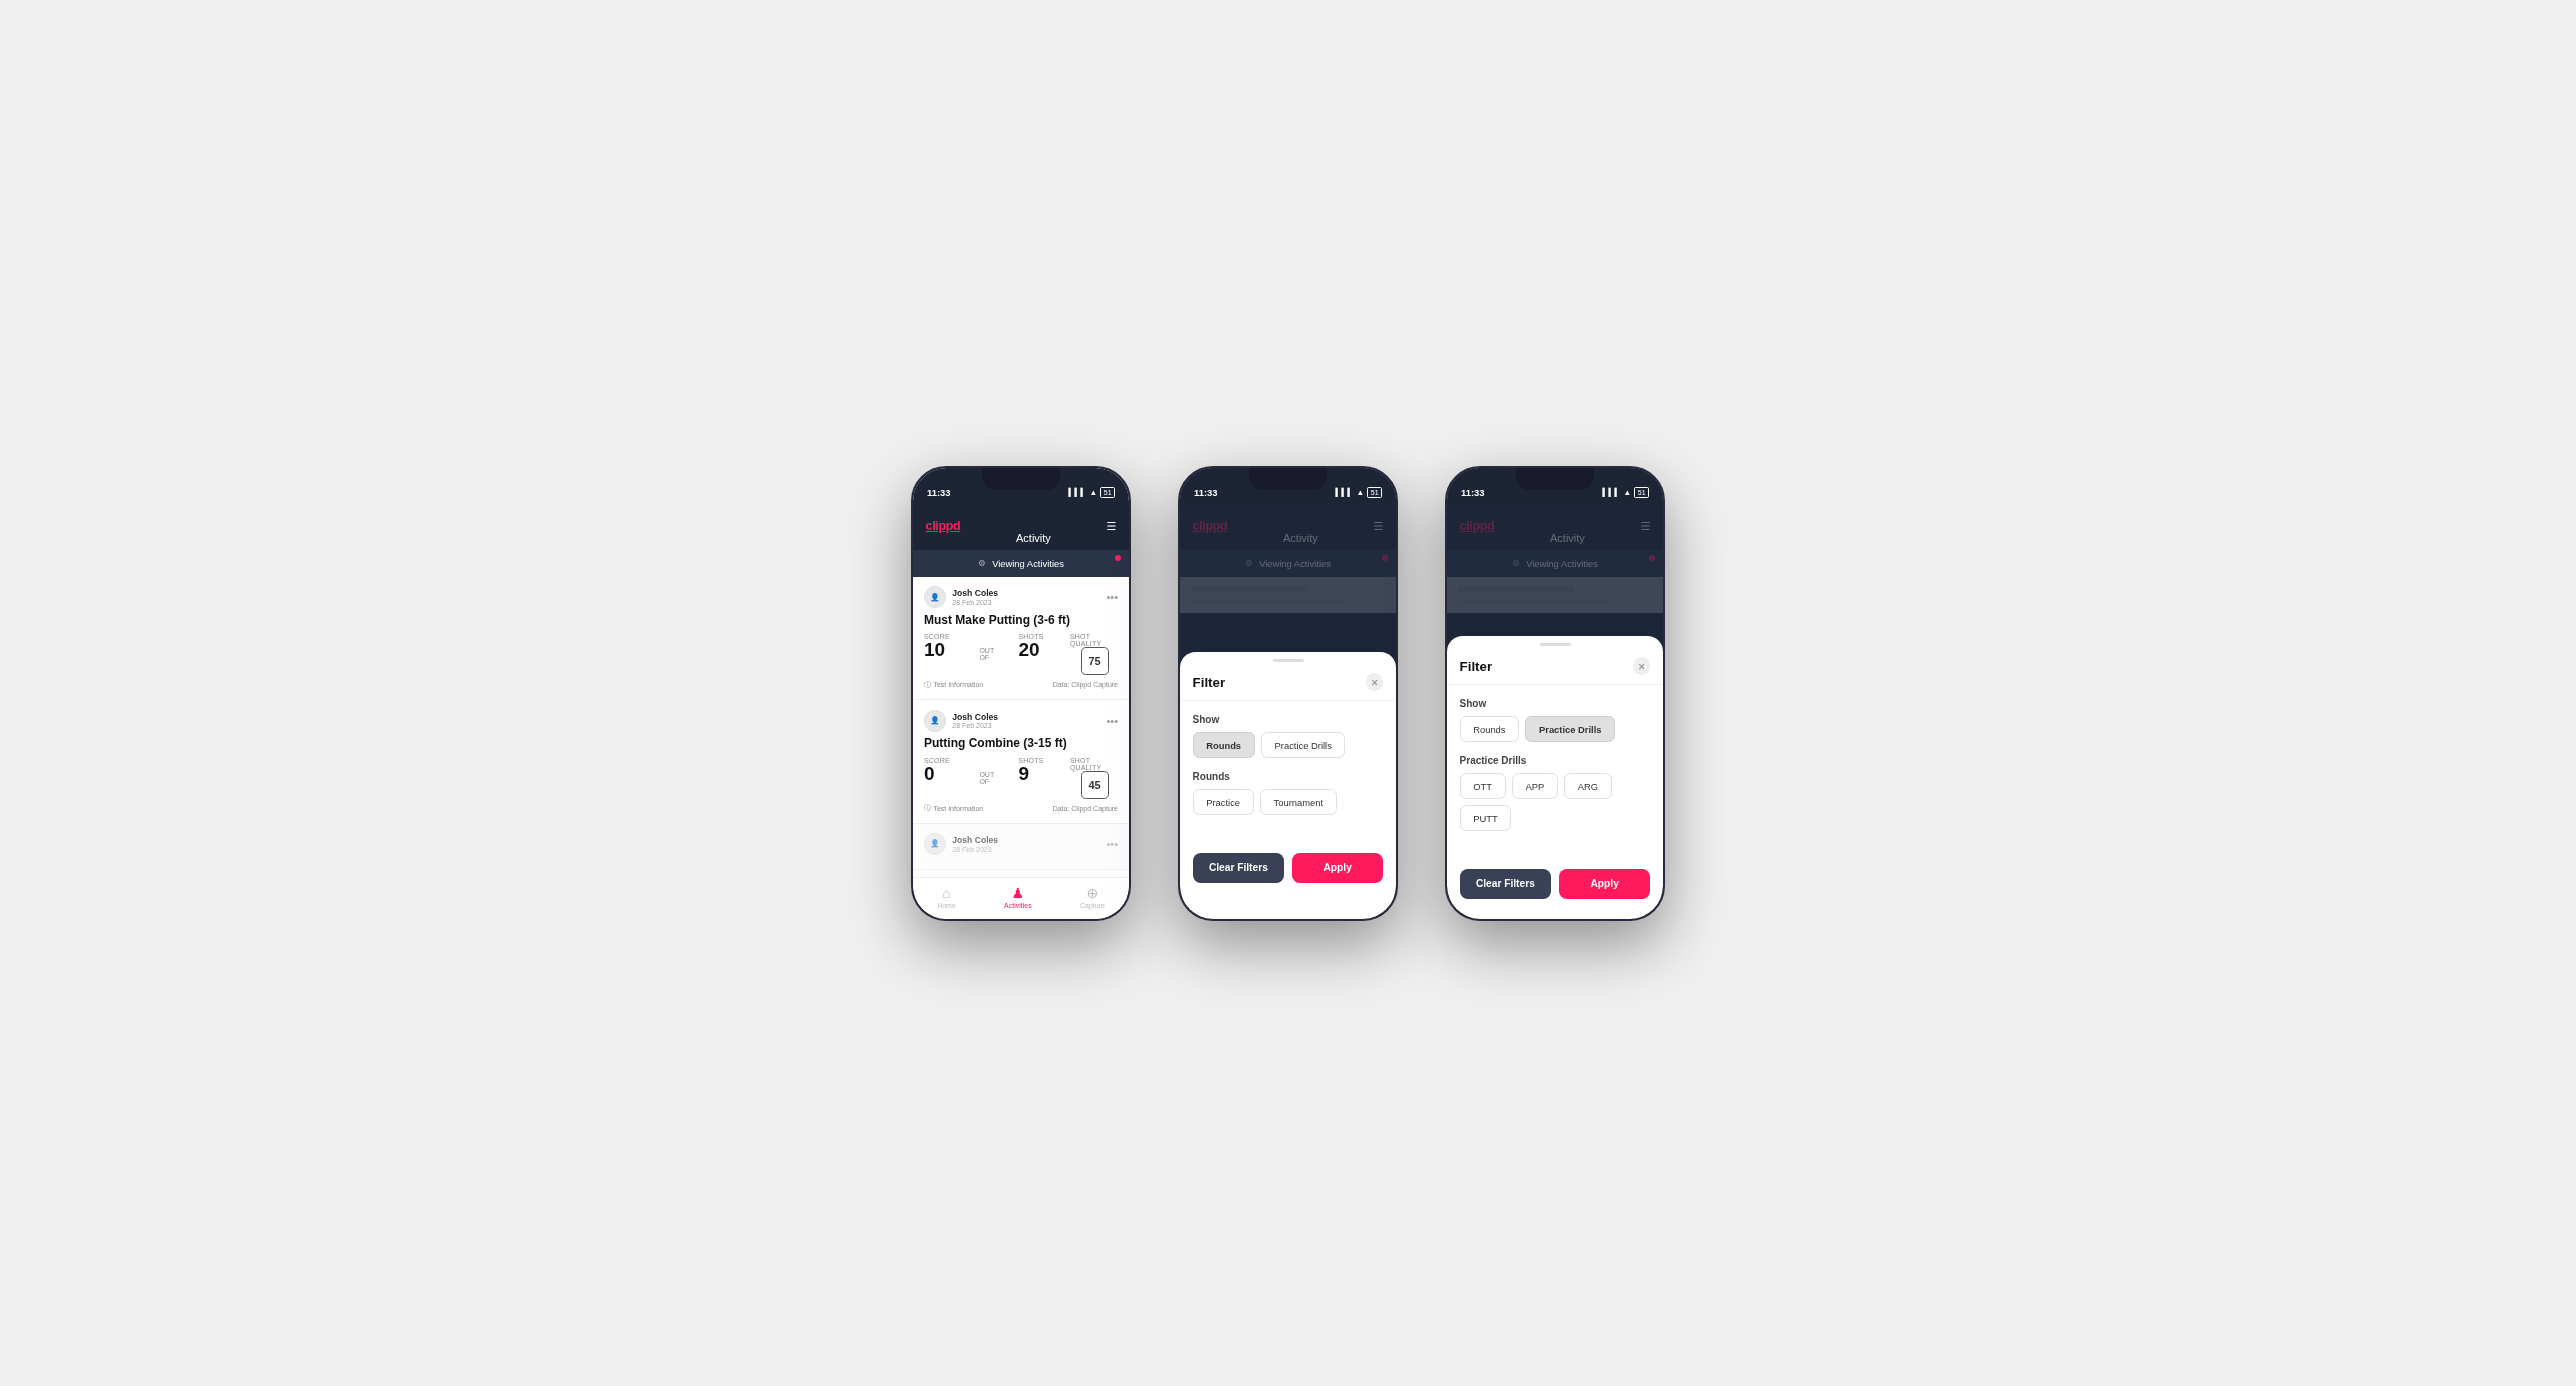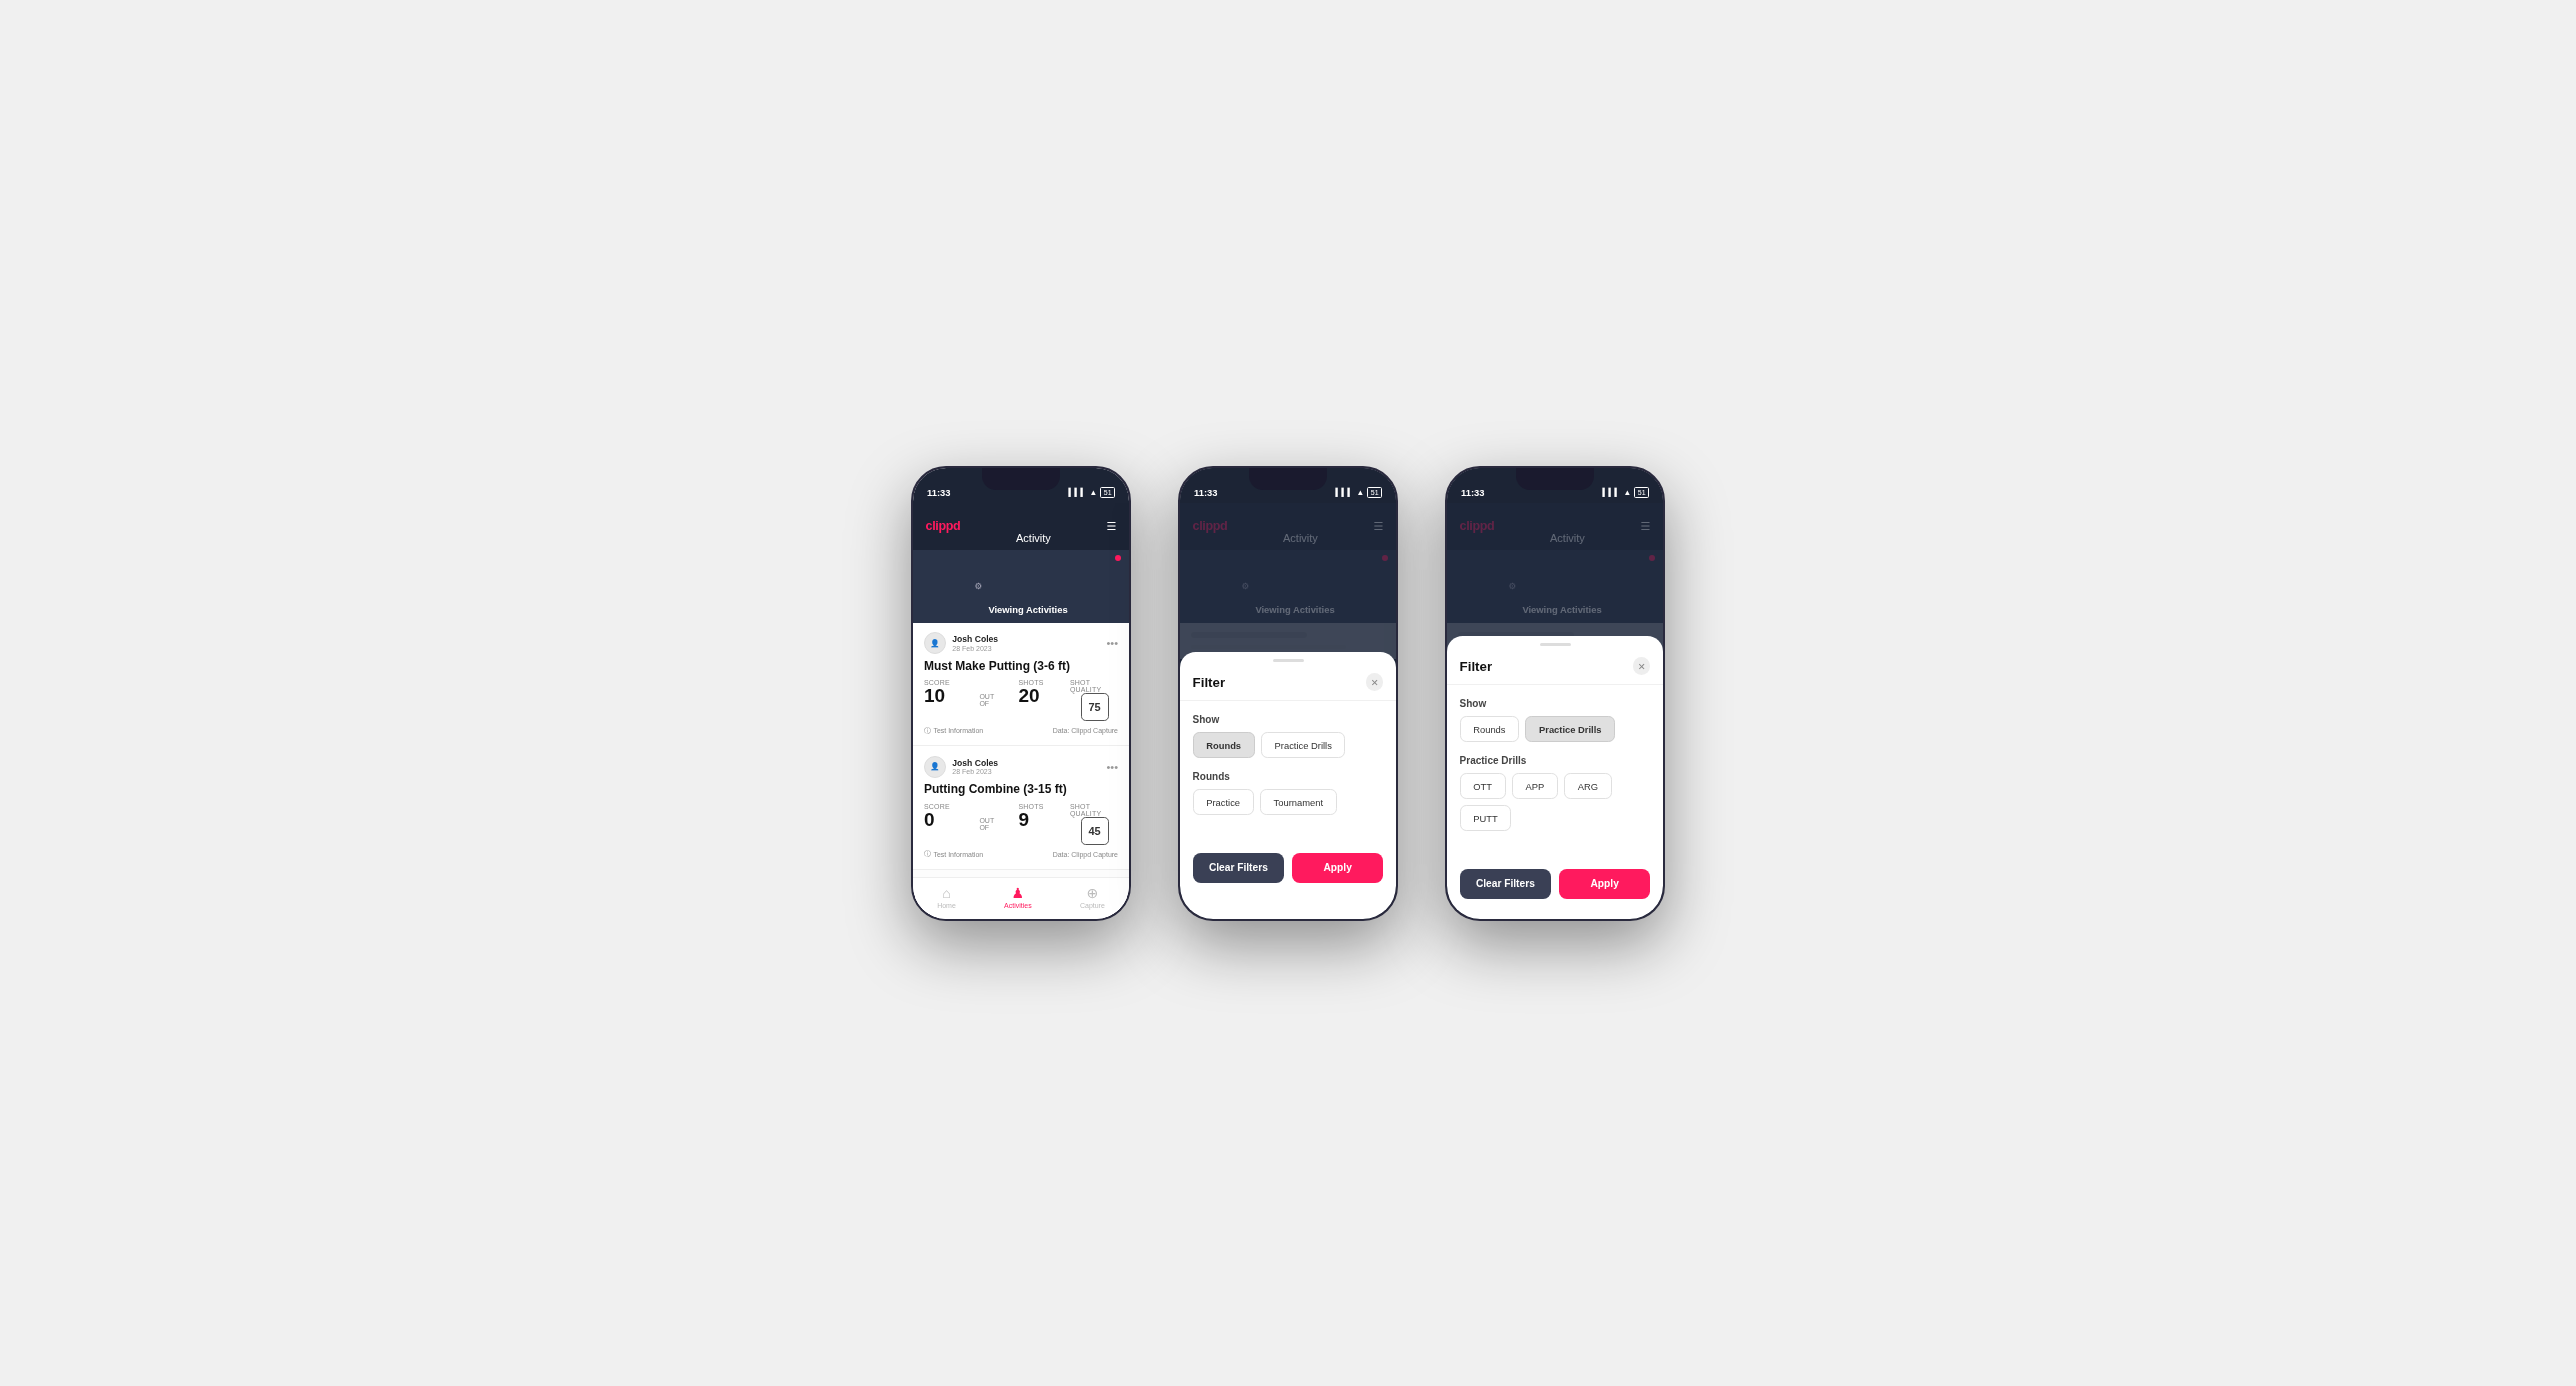--- a/index.html
+++ b/index.html
@@ -82,20 +82,21 @@
       display: flex;
       align-items: center;
       justify-content: space-between;
       padding: 6.3px 12.6px;
     }
     .brand-logo {
       color: #ff1a5e;
       font-size: 12.6px;
       font-weight: 800;
       letter-spacing: -0.4px;
+      text-decoration: underline;
     }
     .nav-title {
       color: #fff;
       font-size: 11px;
       font-weight: 500;
       margin-top: 23px;
     }
     .hamburger {
       color: #fff;
       font-size: 11px;
@@ -107,22 +108,21 @@
       padding: 7.8px 12.6px;
       display: flex;
       align-items: center;
       justify-content: center;
       gap: 6.3px;
       position: relative;
     }
     .viewing-bar-text {
       color: #fff;
       font-size: 9.4px;
-      font-weight: 700;
-      margin-top: 46px;
+      font-weight: 400;
     }
     .viewing-dot {
       position: absolute;
       top: 4.7px;
       right: 7.8px;
       width: 6.3px;
       height: 6.3px;
       background: #ff1a5e;
       border-radius: 50%;
     }

